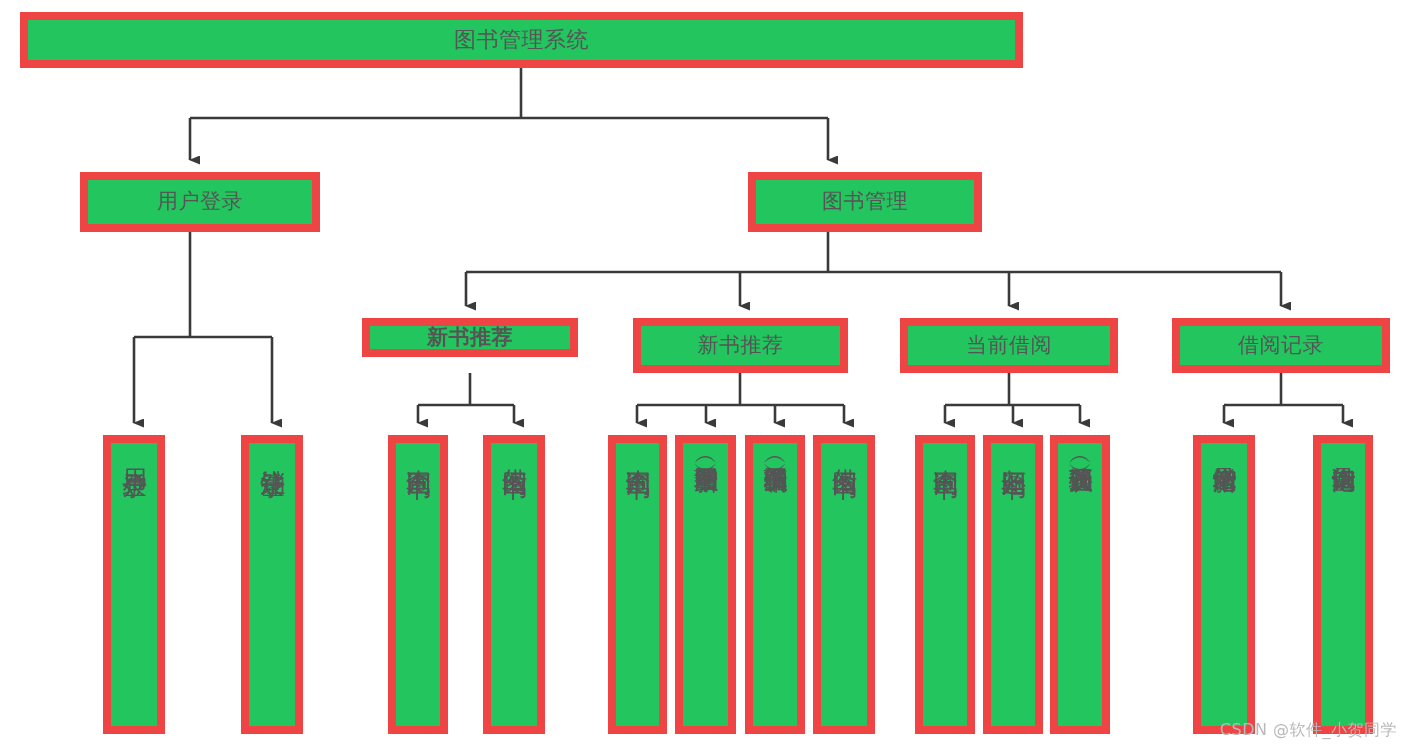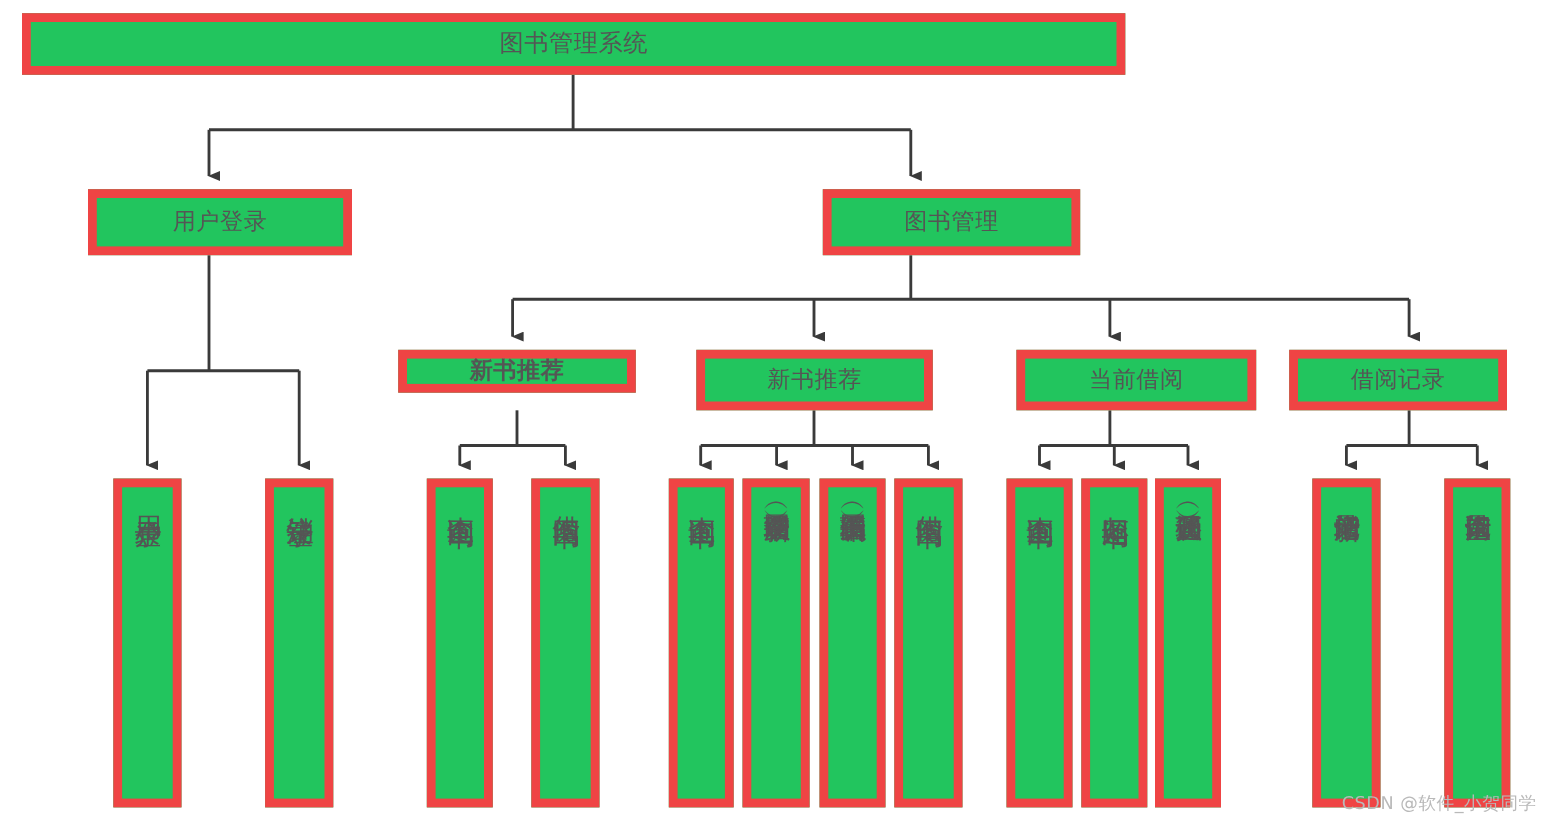--- a/index.html
+++ b/index.html
@@ -151,24 +151,24 @@
   <div class="node horiz" style="left:748px; top:172px; width:234px; height:60px;">
     <span class="node-label">图书管理</span>
   </div>
 
   <div class="node horiz" style="left:362px; top:318px; width:216px; height:39px;font-weight:bold;">
     <span class="node-label">新书推荐</span>
   </div>
   <div class="node horiz" style="left:633px; top:318px; width:215px; height:55px;">
     <span class="node-label">新书推荐</span>
   </div>
-  <div class="node horiz" style="left:924px; top:318px; width:218px; height:55px;">
+  <div class="node horiz" style="left:900px; top:318px; width:218px; height:55px;">
     <span class="node-label">当前借阅</span>
   </div>
-  <div class="node horiz" style="left:1172px; top:318px; width:198px; height:55px;">
+  <div class="node horiz" style="left:1172px; top:318px; width:218px; height:55px;">
     <span class="node-label">借阅记录</span>
   </div>
 
   <div class="node vert" style="left:103px; top:435px; width:62px; height:299px;">
     <span class="node-label">用户登录</span>
   </div>
   <div class="node vert" style="left:241px; top:435px; width:62px; height:299px;">
     <span class="node-label">注销登录</span>
   </div>
 

